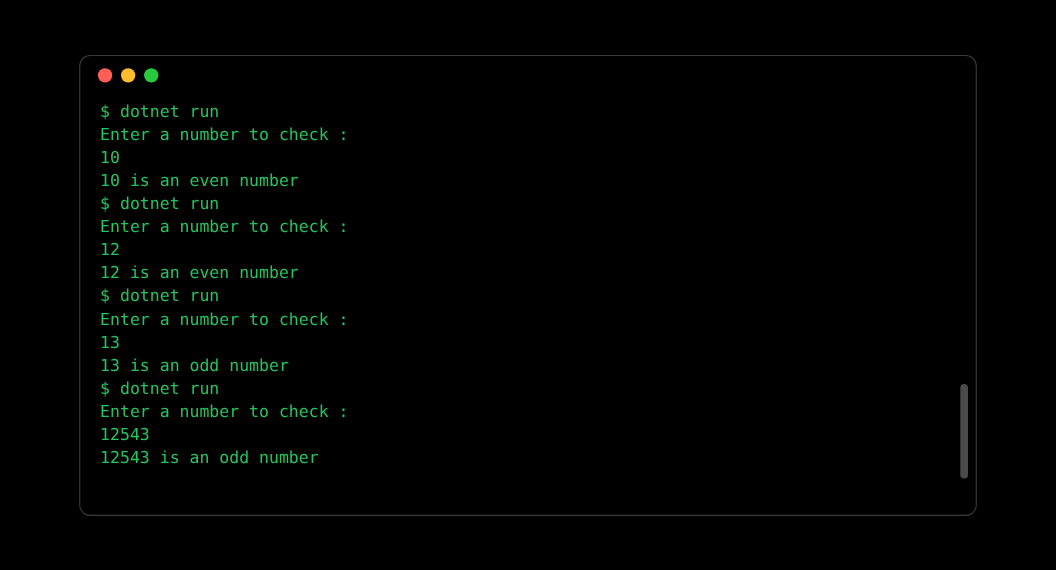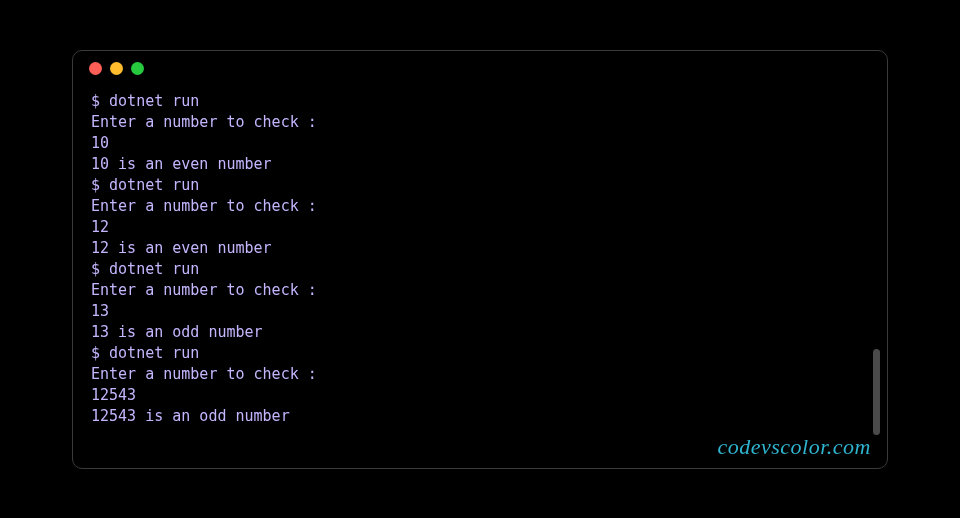--- a/index.html
+++ b/index.html
@@ -36,21 +36,21 @@
     .traffic-light {
       width: 13px;
       height: 13px;
       border-radius: 50%;
     }
     .traffic-red { background: #ff5f56; }
     .traffic-yellow { background: #ffbd2e; }
     .traffic-green { background: #27c93f; }
     .terminal-body {
       padding: 4px 18px 10px 18px;
-      color: #c4b5fd;
+      color: #22c55e;
       font-size: 15px;
       line-height: 1.4;
       white-space: pre;
       font-weight: 400;
     }
     .scrollbar {
       position: absolute;
       right: 7px;
       top: 298px;
       width: 7px;
@@ -88,14 +88,13 @@
 12 is an even number
 $ dotnet run
 Enter a number to check :
 13
 13 is an odd number
 $ dotnet run
 Enter a number to check :
 12543
 12543 is an odd number</div>
   <div class="scrollbar"></div>
-  <div class="watermark">codevscolor.com</div>
 </div>
 
 </body></html>

